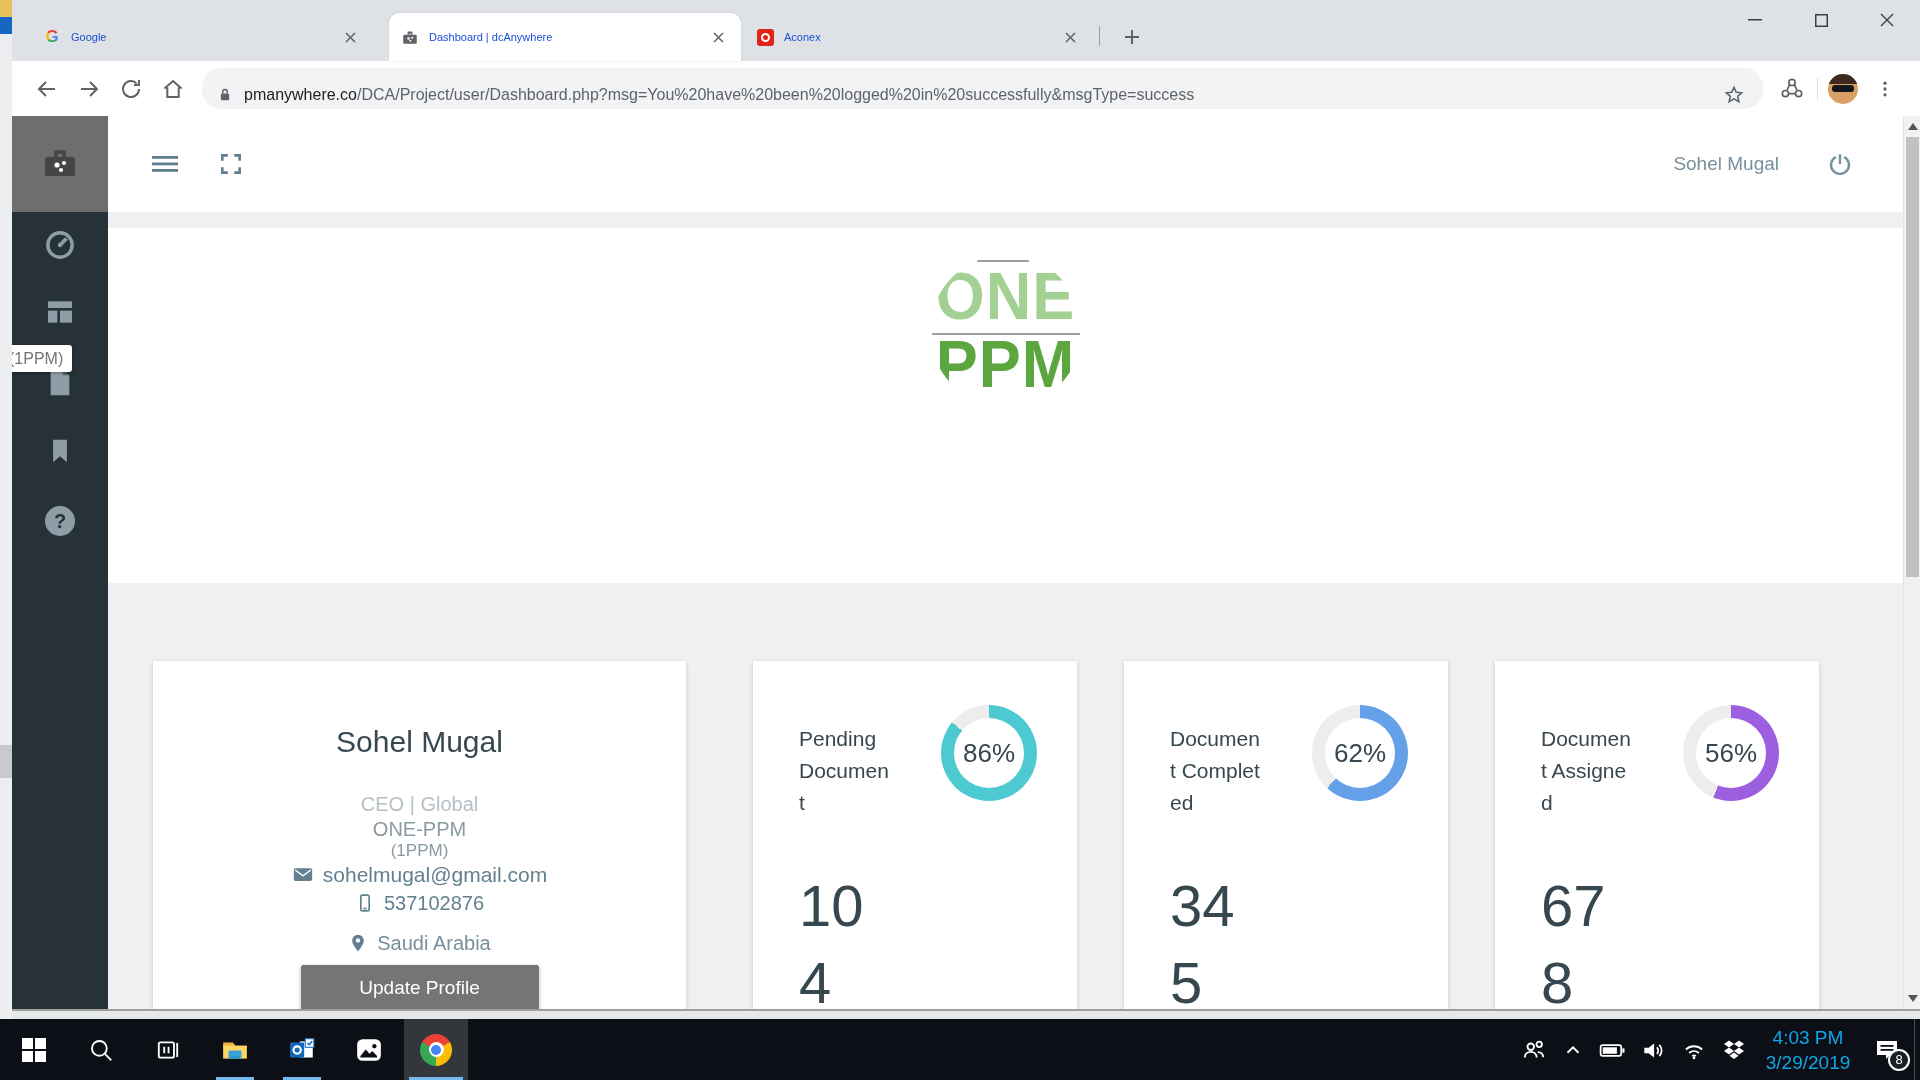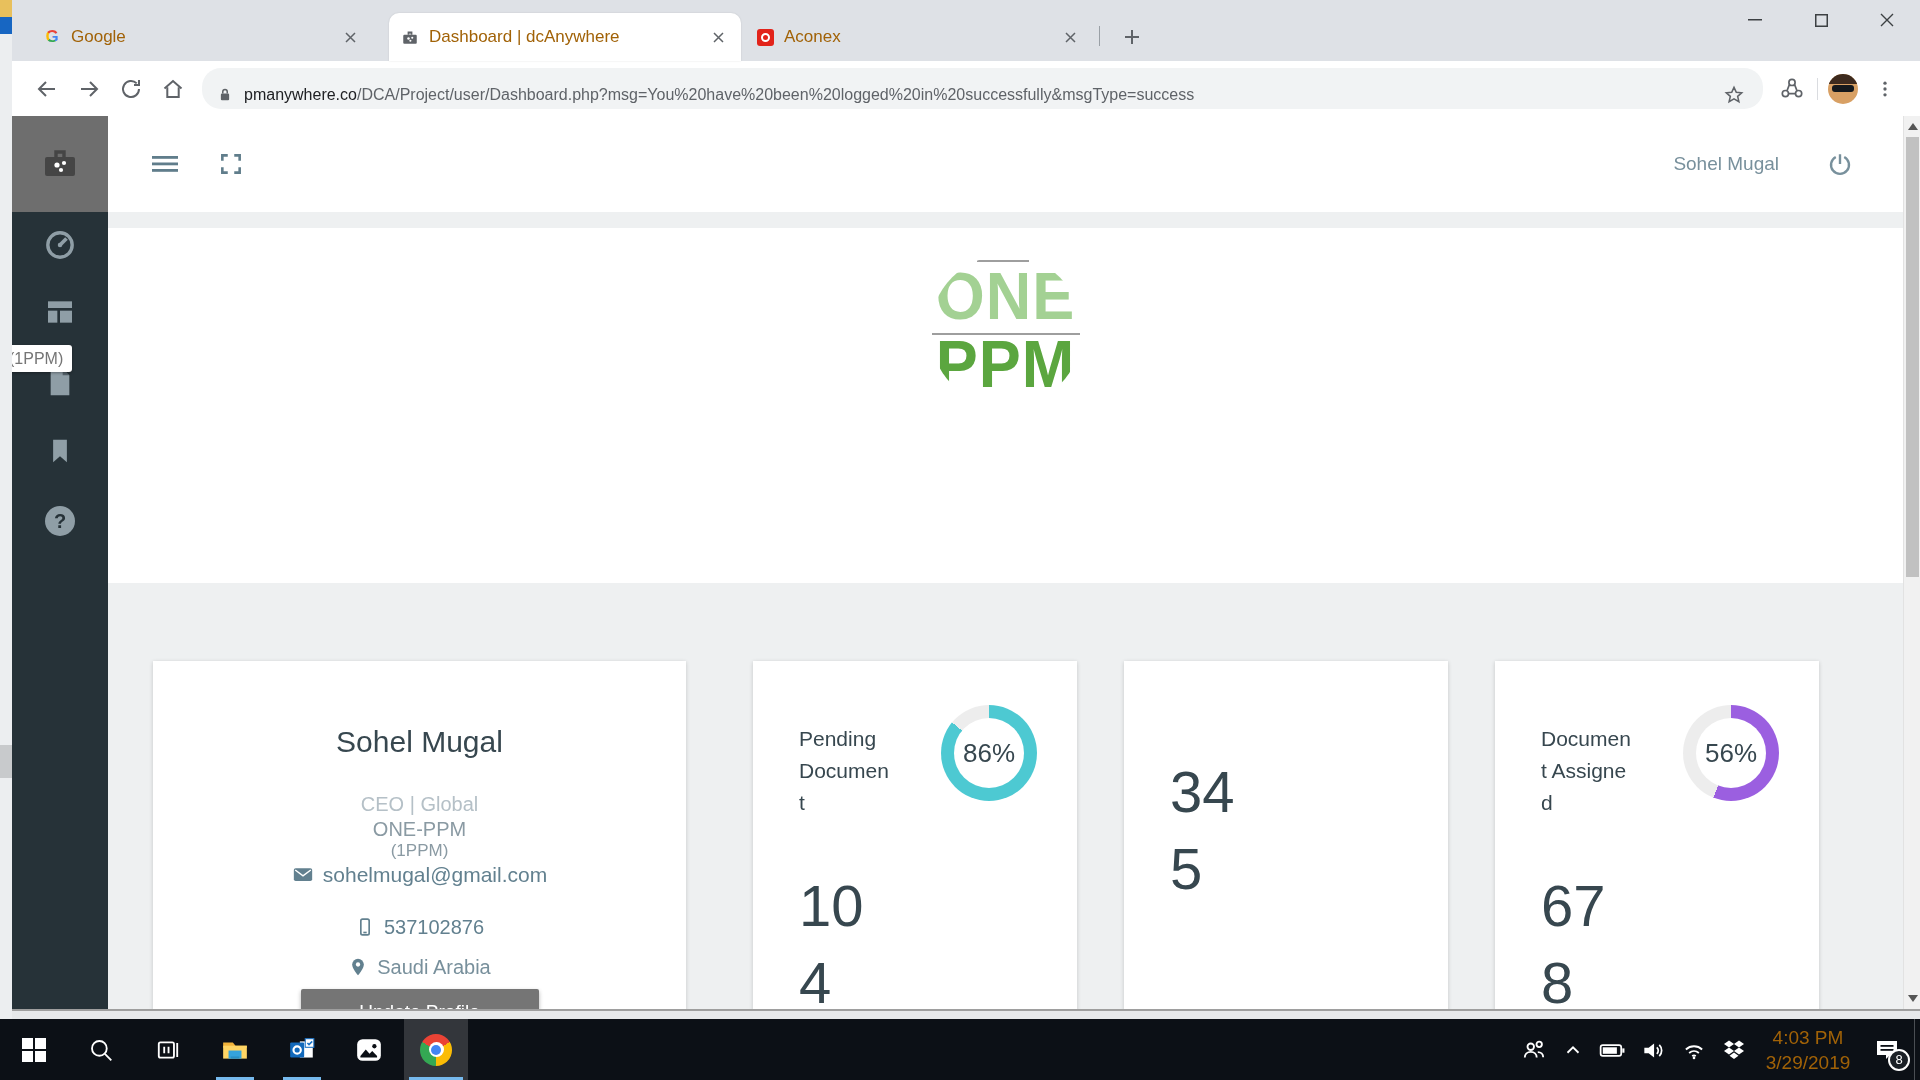--- a/index.html
+++ b/index.html
@@ -14,21 +14,21 @@
 .b-thumb{position:absolute;top:745px;left:0;width:12px;height:33px;background:#c8cacc}
 
 
 .chrome{position:absolute;left:12px;top:0;width:1908px;height:1019px;background:#fff}
 .chrome-bottom{position:absolute;left:0;right:0;bottom:0;height:10px;background:#e6e8ea;border-top:2px solid #9e9e9e}
 
 
 .tabstrip{position:relative;height:61px;background:#dee1e6}
 .tab{position:absolute;bottom:0;height:48px;display:flex;align-items:center;padding:0 12px;cursor:default}
 .tab.active{background:#fff;border-radius:10px 10px 0 0;box-shadow:0 0 2px rgba(0,0,0,.12)}
-.tab-title{flex:1;font-size:17px;color:#a16207;margin:0 10px;white-space:nowrap;overflow:hidden}
+.tab-title{flex:1;font-size:11px;color:#1d4ed8;margin:0 10px;white-space:nowrap;overflow:hidden}
 .fav{width:18px;height:18px;flex-shrink:0;display:flex;align-items:center;justify-content:center}
 .g-glyph{font-weight:bold;font-size:17px;background:conic-gradient(from -40deg,#ea4335 0 90deg,#4285f4 0 180deg,#34a853 0 270deg,#fbbc05 0 360deg);-webkit-background-clip:text;background-clip:text;color:transparent}
 .aconex-fav{width:17px;height:17px;background:#e2231a;border-radius:3px;display:flex;align-items:center;justify-content:center}
 .aconex-fav i{display:block;width:9px;height:9px;border:2.5px solid #fff;border-radius:50%}
 .tab-close{width:22px;height:22px;border-radius:50%;display:flex;align-items:center;justify-content:center;flex-shrink:0}
 .tab-sep{position:absolute;bottom:15px;width:1px;height:20px;background:#9aa0a6}
 .newtab{position:absolute;bottom:3px;width:42px;height:42px;display:flex;align-items:center;justify-content:center;border-radius:50%}
 .winctl{position:absolute;top:0;right:0;display:flex}
 .winbtn{width:66px;height:40px;display:flex;align-items:center;justify-content:center}
 
@@ -70,21 +70,21 @@
 .board{position:absolute;top:451px;left:0;right:0;bottom:0;display:flex;align-items:flex-start;padding:94px 0 0 45px;overflow:hidden}
 .card{background:#fff;height:400px;box-shadow:0 1px 4px rgba(0,0,0,.18);flex-shrink:0}
 
 .profile{width:533px;margin-right:67px;text-align:center;color:#37474f}
 .p-name{margin-top:62px;font-size:30px;line-height:38px;color:#37474f}
 .p-role{margin-top:30px;font-size:20px;line-height:26px;color:#b5c0c7}
 .p-org{font-size:20px;line-height:24px;color:#8a9aa3}
 .p-code{font-size:17px;line-height:20px;color:#8a9aa3}
 .p-row{display:flex;align-items:center;justify-content:center;gap:9px;color:#62808f}
 .p-email{font-size:21px;height:28px}
-.p-phone{font-size:20px;height:28px;margin-top:24px}
+.p-phone{font-size:20px;height:28px;margin-top:0}
 .p-loc{font-size:20px;height:28px;margin-top:12px;color:#78909c}
 .p-btn{margin-top:8px;width:238px;height:46px;background:#757575;color:#fff;font-size:19px;font-family:"Liberation Sans",sans-serif;border:none;border-radius:2px;box-shadow:0 2px 4px rgba(0,0,0,.3);cursor:pointer}
 
 .stat{width:324px;margin-right:47px;padding:44px 40px 0 46px;color:#37474f}
 .stat-top{display:flex;justify-content:space-between}
 .stat-label{width:92px;margin-top:18px;font-size:21px;line-height:32px;word-break:break-all}
 .donut{width:96px;height:96px;border-radius:50%;position:relative;flex-shrink:0}
 .donut::before{content:'';position:absolute;inset:13px;background:#fff;border-radius:50%}
 .pct{position:absolute;inset:0;display:flex;align-items:center;justify-content:center;font-size:26px;color:#37474f;z-index:1}
 .stat-value{margin-top:48px;width:90px;font-size:58px;line-height:77px;word-break:break-all}
@@ -99,21 +99,21 @@
 
 .taskbar{position:absolute;left:0;bottom:0;width:1920px;height:61px;background:#0c1016}
 .tk-left{position:absolute;left:10px;top:0;height:61px;display:flex}
 .tk-btn{width:48px;height:61px;display:flex;align-items:center;justify-content:center;position:relative;margin-right:19px}
 .tk-btn.run::after{content:'';position:absolute;bottom:0;left:5px;right:5px;height:3px;background:#76b9ed}
 .tk-btn.active{background:rgba(255,255,255,.16);width:64px;margin-left:-8px;margin-right:11px}
 .chrome-ball{width:32px;height:32px;border-radius:50%;background:conic-gradient(from -60deg,#ea4335 0 120deg,#fbbc05 0 240deg,#34a853 0 360deg);position:relative}
 .chrome-ball::after{content:'';position:absolute;inset:8.5px;background:#fff;border-radius:50%}
 .chrome-ball::before{content:'';position:absolute;inset:11px;background:#4285f4;border-radius:50%;z-index:1}
 .tray{position:absolute;right:16px;top:0;height:61px;display:flex;align-items:center;gap:15px}
-.clock{color:#a16207;font-size:19px;line-height:25px;text-align:center;min-width:94px}
+.clock{color:#0ea5e9;font-size:19px;line-height:25px;text-align:center;min-width:94px}
 .notif{position:relative;width:34px;height:34px;display:flex;align-items:center;justify-content:center}
 .badge{position:absolute;right:-6px;bottom:-4px;width:22px;height:22px;border-radius:50%;background:#1b2026;border:2px solid #fff;color:#fff;font-size:13px;display:flex;align-items:center;justify-content:center}
 .show-desktop{position:absolute;right:0;top:0;width:6px;height:61px;border-left:1px solid #4a4e53}
 svg{display:block}
 </style>
 </head>
 <body>
 
 <div class="screen">
 
@@ -372,20 +372,26 @@
             <div class="stat-top">
               <div class="stat-label">Pending Document</div>
               <div class="donut" style="background: conic-gradient(rgb(77, 201, 210) 309.6deg, rgb(237, 237, 237) 309.6deg);">
                 <span class="pct">86%</span>
               </div>
             </div>
             <div class="stat-value">104</div>
           </div>
 
           <div class="card stat">
+            <div class="stat-top">
+              <div class="stat-label">Document Completed</div>
+              <div class="donut" style="background: conic-gradient(rgb(100, 161, 232) 223.2deg, rgb(237, 237, 237) 223.2deg);">
+                <span class="pct">62%</span>
+              </div>
+            </div>
             <div class="stat-value">345</div>
           </div>
 
           <div class="card stat">
             <div class="stat-top">
               <div class="stat-label">Document Assigned</div>
               <div class="donut" style="background: conic-gradient(rgb(155, 95, 224) 201.6deg, rgb(237, 237, 237) 201.6deg);">
                 <span class="pct">56%</span>
               </div>
             </div>

